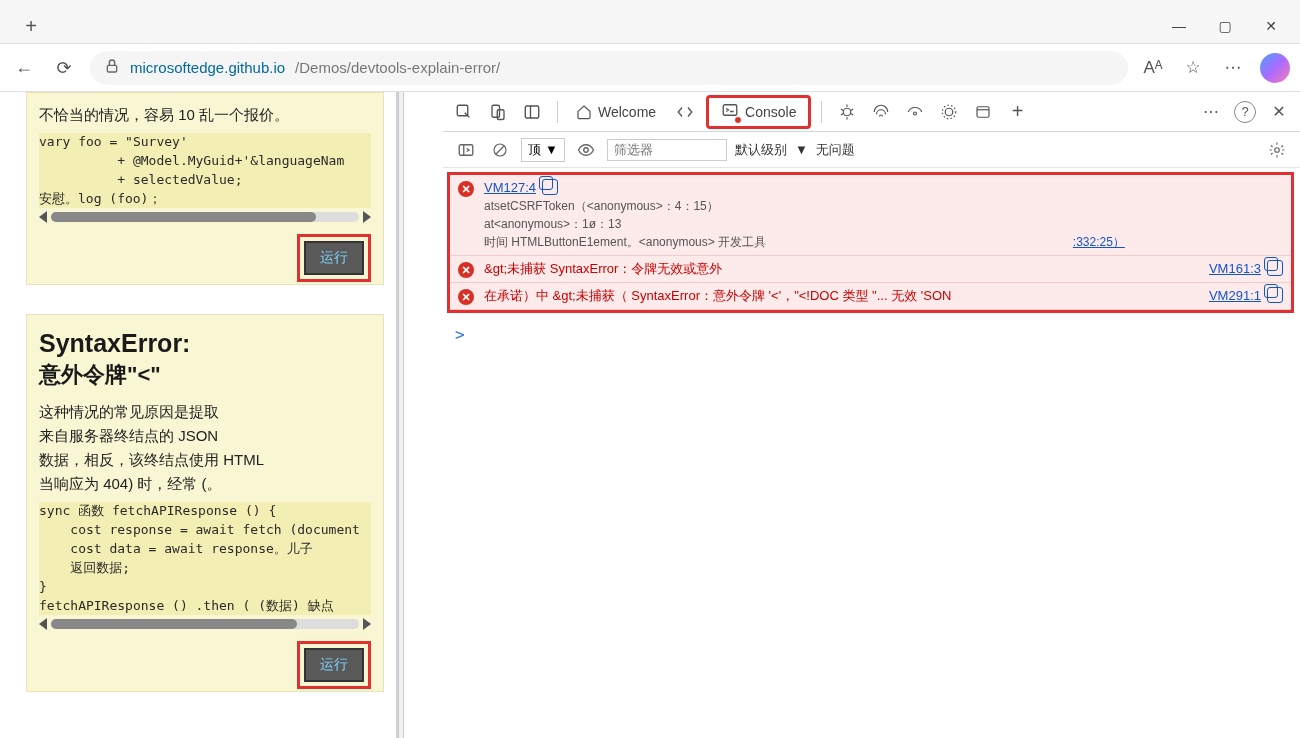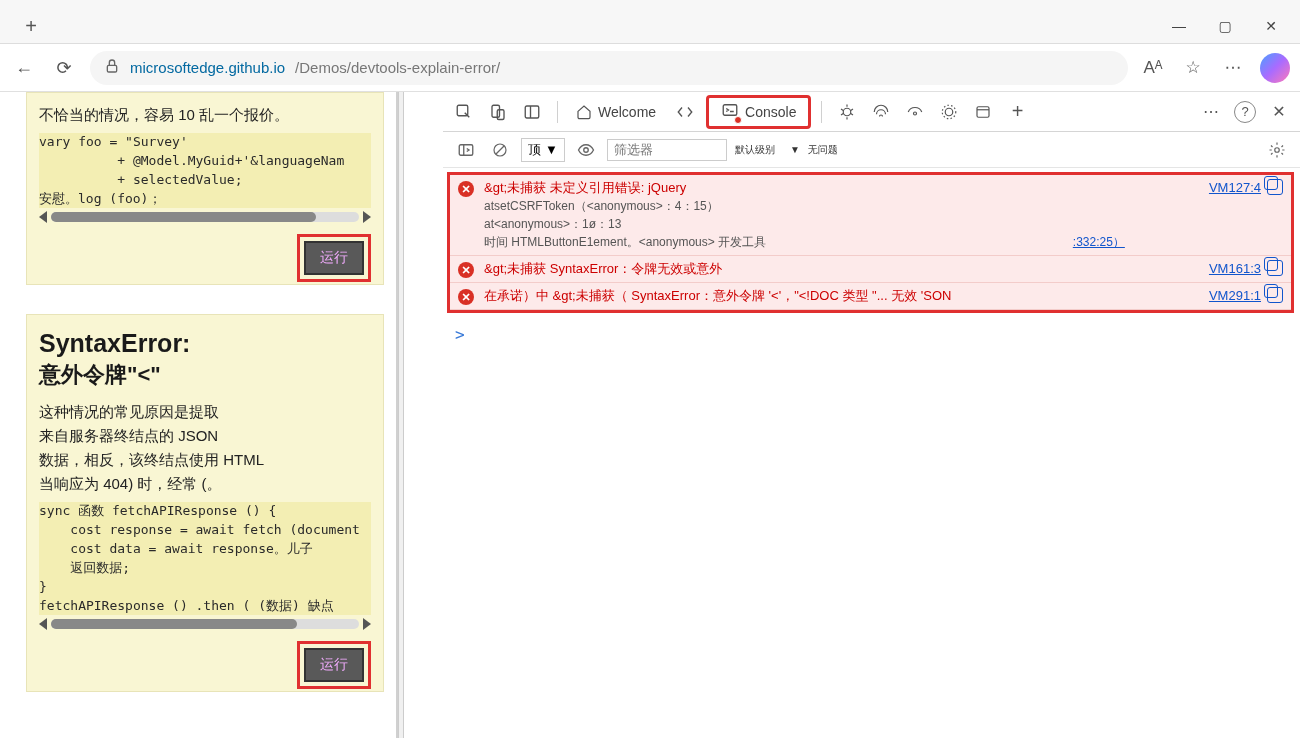--- a/index.html
+++ b/index.html
@@ -32,37 +32,37 @@
   .para{ font-size:15px; color:#222; line-height:1.6; }
   .codebox{ background:#f3eeb3; margin-top:6px; font-family:Consolas,monospace; font-size:13px; color:#2a2a2a; white-space:pre; overflow-x:hidden; position:relative; line-height:1.45;}
   .scrollsim{ height:14px; display:flex; align-items:center; margin-top:2px;}
   .scrollsim .arrow{ width:0;height:0;border-top:6px solid transparent;border-bottom:6px solid transparent;}
   .scrollsim .al{border-right:8px solid #555;}
   .scrollsim .ar{border-left:8px solid #555;}
   .scrollsim .track{ flex:1; height:10px; background:#ddd; border-radius:5px; margin:0 4px; position:relative;}
   .scrollsim .thumb{ position:absolute; left:0; top:0; height:10px; background:#888; border-radius:5px;}
   .runwrap{ display:flex; justify-content:flex-end; margin-top:10px;}
   .runbox{ border:3px solid #e03030; padding:4px;}
-  .runbtn{ background:#595959; color:#f0abfc; border:2px solid #333; padding:6px 14px; font-size:14px;}
+  .runbtn{ background:#595959; color:#7dd3fc; border:2px solid #333; padding:6px 14px; font-size:14px;}
   .h2{ font-size:25px; font-weight:700; color:#1a1a1a; margin:4px 0 2px;}
   .h3{ font-size:22px; font-weight:700; color:#1a1a1a; margin:0 0 10px;}
   
   .devpane{ flex:1; display:flex; flex-direction:column;margin-left:39px; }
   .devtabs{ height:40px; border-bottom:1px solid #d5d5d5; display:flex; align-items:center; padding:0 6px; gap:4px;}
   .dtbtn{ width:30px; height:28px; display:flex; align-items:center; justify-content:center; color:#555;}
   .dtbtn svg{width:18px;height:18px;}
   .dtsep{ width:1px; height:22px; background:#d0d0d0; margin:0 6px;}
   .dttab{ display:flex; align-items:center; gap:6px; padding:4px 8px; font-size:14px; color:#444; border-radius:4px;}
   .dttab.active{ border:3px solid #e03030; padding:6px 12px; height:34px;}
   .dtright{ margin-left:auto; display:flex; gap:8px; align-items:center;}
   .devfilters{ height:36px; border-bottom:1px solid #e5e5e5; display:flex; align-items:center; gap:8px; padding:0 10px;}
   .dfbtn{ width:26px;height:24px;display:flex;align-items:center;justify-content:center;color:#666;}
   .dropdown{ display:flex; align-items:center; gap:4px; border:1px solid #ccc; padding:2px 6px; font-size:13px;}
   .filterinput{ width:120px; height:22px; border:1px solid #ccc; font-size:13px; padding:0 6px;}
-  .levels{ display:flex; align-items:center; gap:15px; font-size:10px; color:#333;}
+  .levels{ display:flex; align-items:center; gap:8px; font-size:13px; color:#333;}
   .gear{ margin-left:auto;}
   .console-body{ border:3px solid #e03030; margin:4px 6px 6px 4px; }
   .errrow{ background:#fdeaea; border-bottom:1px solid #f3ccca; padding:4px 8px 4px 8px; font-family:"Segoe UI",sans-serif; font-size:13px; display:block; position:relative;}
   .errline{ display:flex; align-items:flex-start; gap:10px;}
   .erricon{ width:16px;height:16px; background:#d93025; border-radius:50%; display:flex;align-items:center;justify-content:center;color:#fff;font-size:11px;font-weight:bold; flex-shrink:0; margin-top:2px;}
   .errtext{ color:#c00; flex:1;}
   .errlink{ color:#1155cc; text-decoration:underline;}
   .errright{ display:flex; align-items:center; gap:6px;}
   .copyicon{width:16px;height:16px;border:1.5px solid #1155cc;border-radius:3px;position:relative;}
   .copyicon::after{content:"";position:absolute;width:12px;height:12px;border:1.5px solid #1155cc;border-radius:3px;top:-4px;left:-4px;}
@@ -277,21 +277,20 @@
             <path d="M12 2v3M12 19v3M4 6l2 2M18 16l2 2M2 12h3M19 12h3M4 18l2-2M18 8l2-2"></path>
           </svg>
         </div>
     </div>
 
     <div class="console-body">
 
       <div class="errrow">
         <div class="errline">
           <div class="erricon">✕</div>
-          <div class="errtext">&amp;gt;未捕获      未定义引用错误: jQuery</div>
           <div class="errright">
             <span class="errlink">VM127:4</span>
             <span class="copyicon"></span>
           </div>
         </div>
         <div class="stack">atsetCSRFToken（&lt;anonymous&gt;：4：15）</div>
         <div class="stack">at&lt;anonymous&gt;：1ø：13</div>
         <div class="stack">
           <span>时间 HTMLButtonE1ement。&lt;anonymous&gt;  开发工具</span>
           <span style="display:inline-block;width:300px;"></span>

